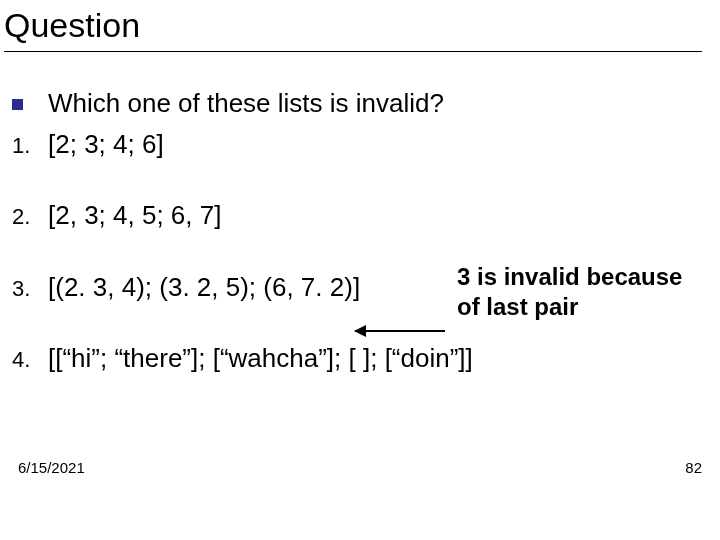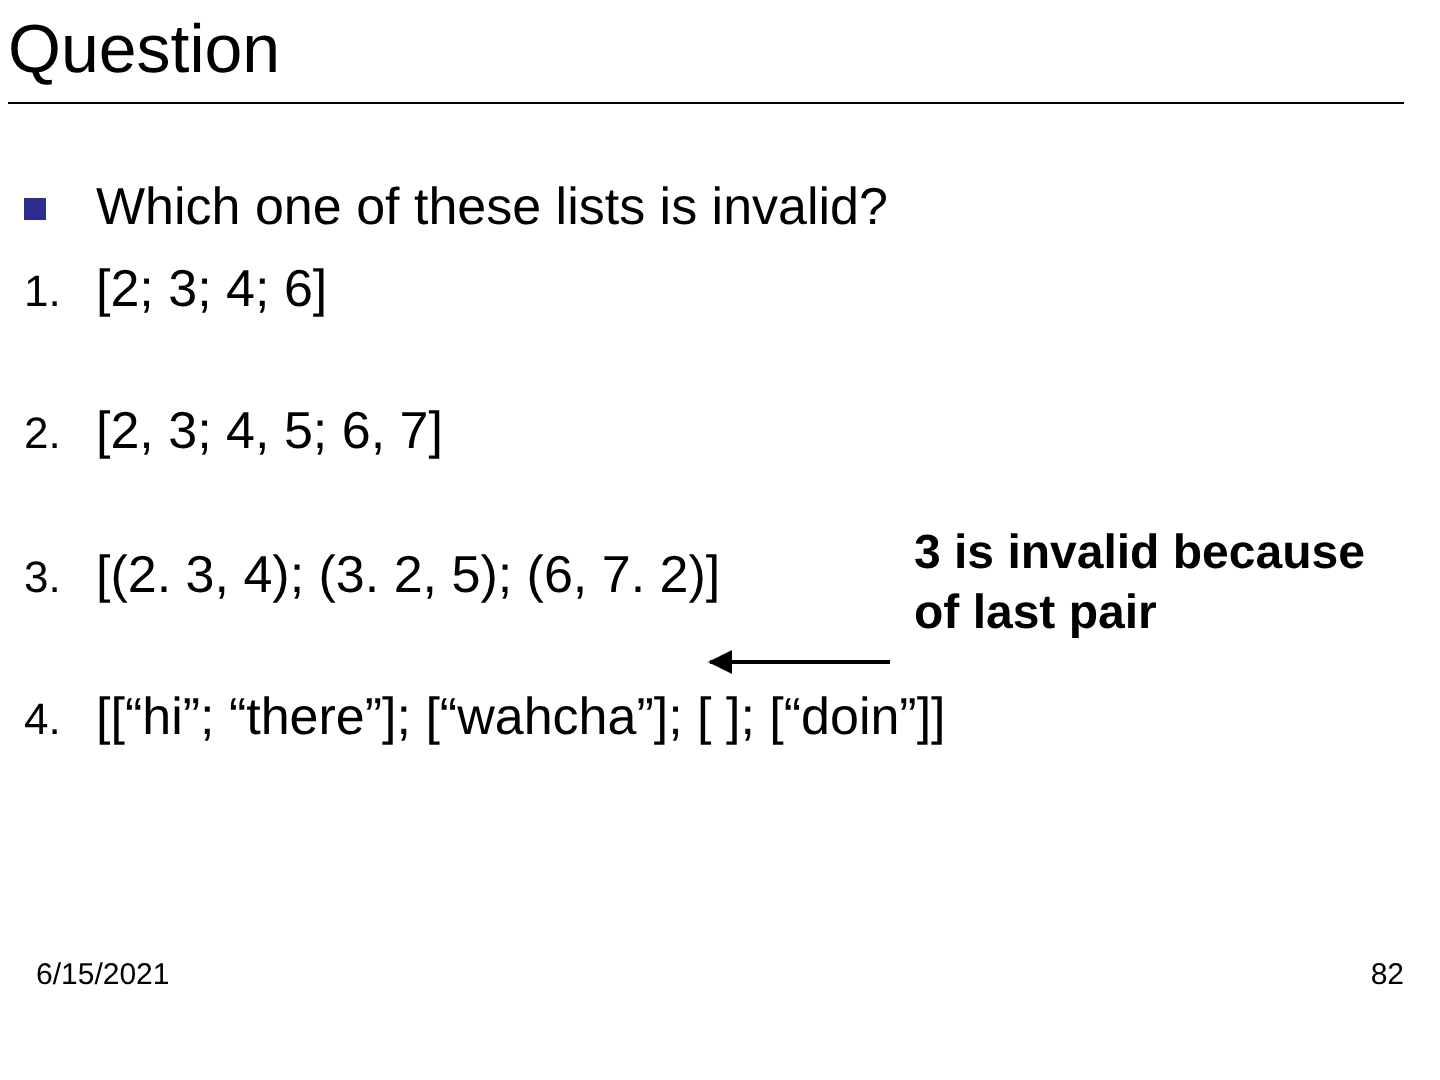--- a/index.html
+++ b/index.html
@@ -79,21 +79,21 @@
     position: absolute;
     left: -1px;
     top: -5px;
     width: 0; height: 0;
     border-top: 6px solid transparent;
     border-bottom: 6px solid transparent;
     border-right: 12px solid #000;
   }
   .footer {
     position: absolute;
-    bottom: 8px;
+    bottom: 28px;
     left: 18px;
     right: 18px;
     font-size: 15px;
     display: flex;
     justify-content: space-between;
   }
 </style>
 </head>
 <body>
 

